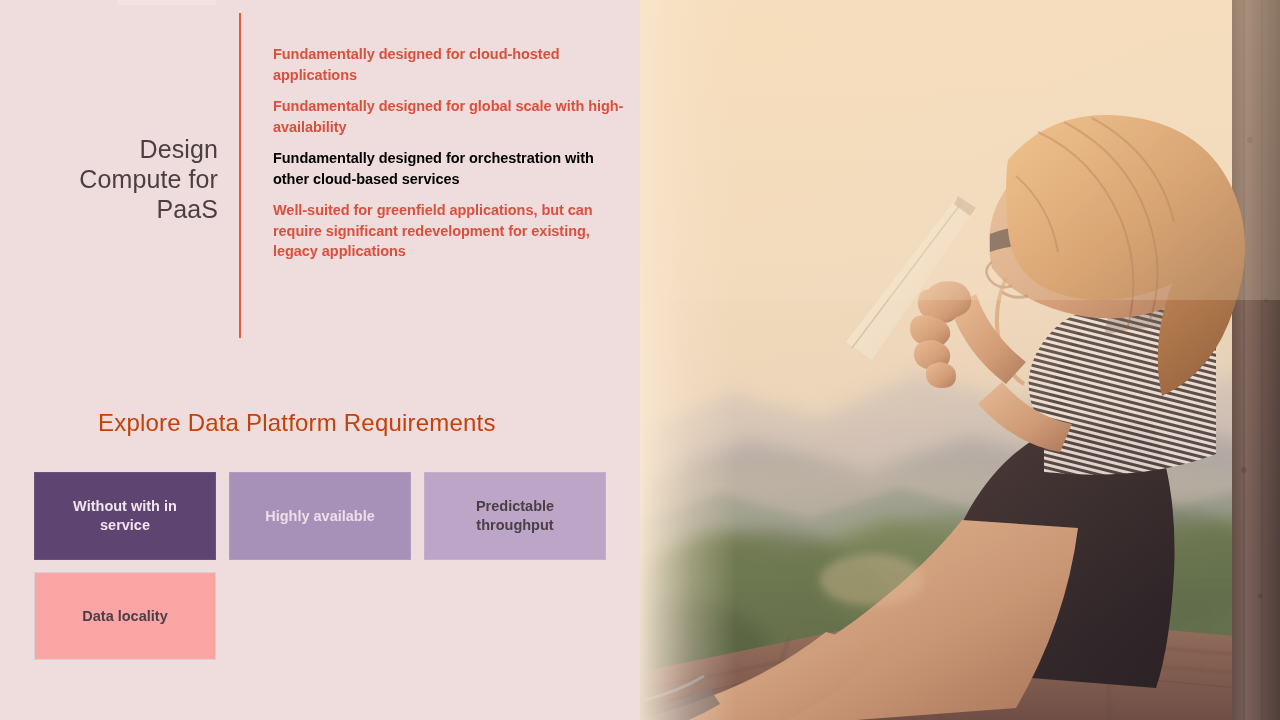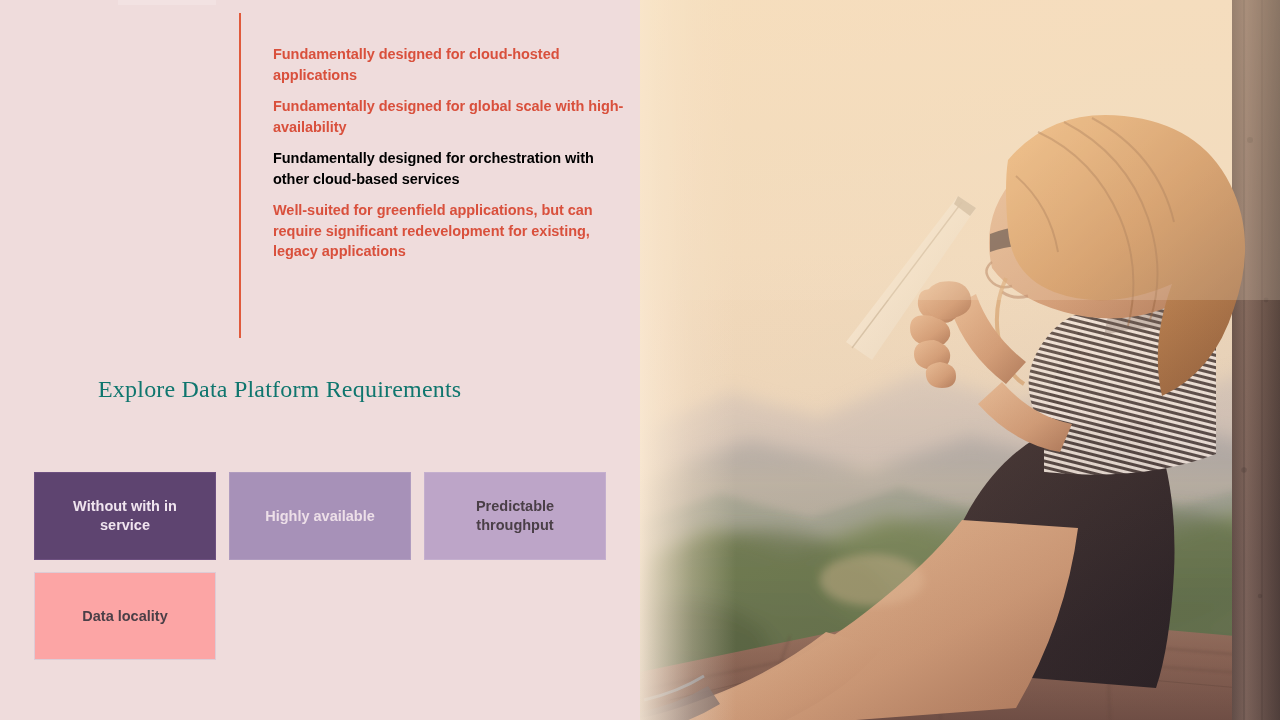--- a/index.html
+++ b/index.html
@@ -66,26 +66,25 @@
     line-height:20.5px;
     color:#d9503c;
     margin-bottom:11px;
     letter-spacing:-0.05px;
   }
   .bullet-item:last-child { margin-bottom:0; }
 
   
   #requirements-title {
     position:absolute;
-    left:98px; top:376px;
+    left:98px; top:409px;
     font-size:24px;
     font-weight:300;
-    color:#0f766e;
+    color:#c2410c;
     letter-spacing:0.2px;
-    font-family:Liberation Serif, serif;
   }
 
   
   #requirement-grid {
     position:absolute;
     left:34px; top:472px;
     width:572px;
     display:grid;
     grid-template-columns:182px 182px 182px;
     grid-template-rows:88px 88px;
@@ -121,20 +120,21 @@
 </style>
 </head>
 <body>
 
 <div id="slide">
 
   <div id="left-panel">
 
     <div id="top-accent-band"></div>
 
+    <div id="section-title">Design Compute for PaaS</div>
 
     <div id="divider-rule" style="background: rgb(224, 90, 60);"></div>
 
     <div id="bullet-list">
       <div class="bullet-item" style="color: rgb(217, 80, 60);">Fundamentally designed for cloud-hosted applications</div>
       <div class="bullet-item" style="color: rgb(217, 80, 60);">Fundamentally designed for global scale with high-availability</div>
       <div class="bullet-item" style="color: #000000;">Fundamentally designed for orchestration with other cloud-based services</div>
       <div class="bullet-item" style="color: rgb(217, 80, 60);">Well-suited for greenfield applications, but can require significant redevelopment for existing, legacy applications</div>
     </div>
 

